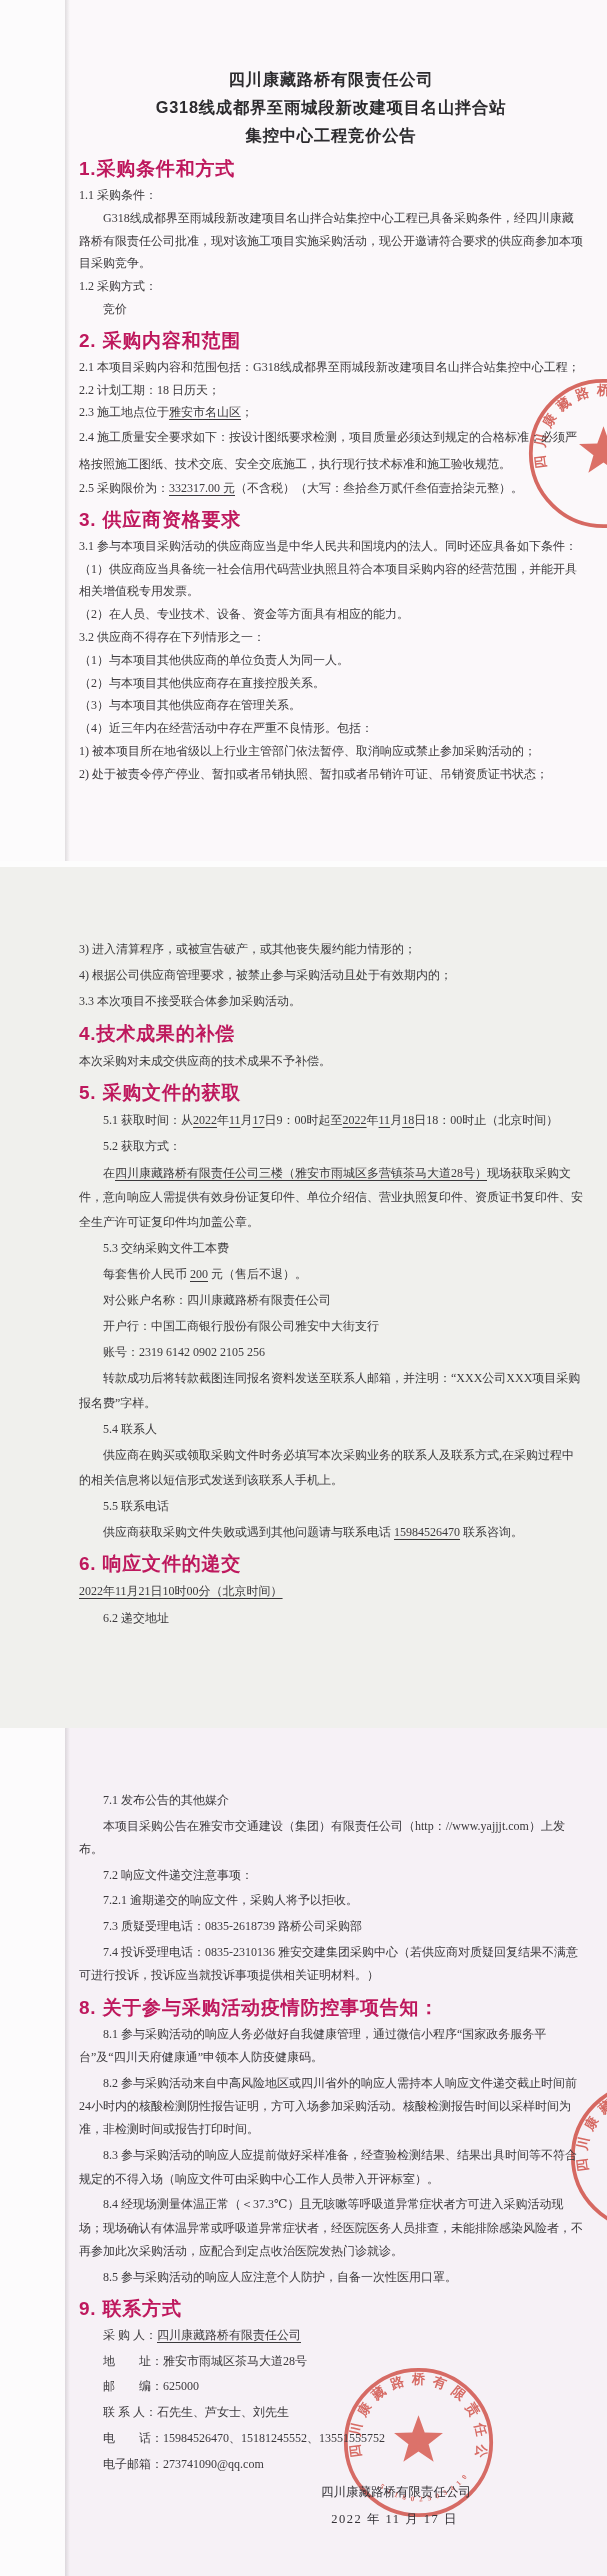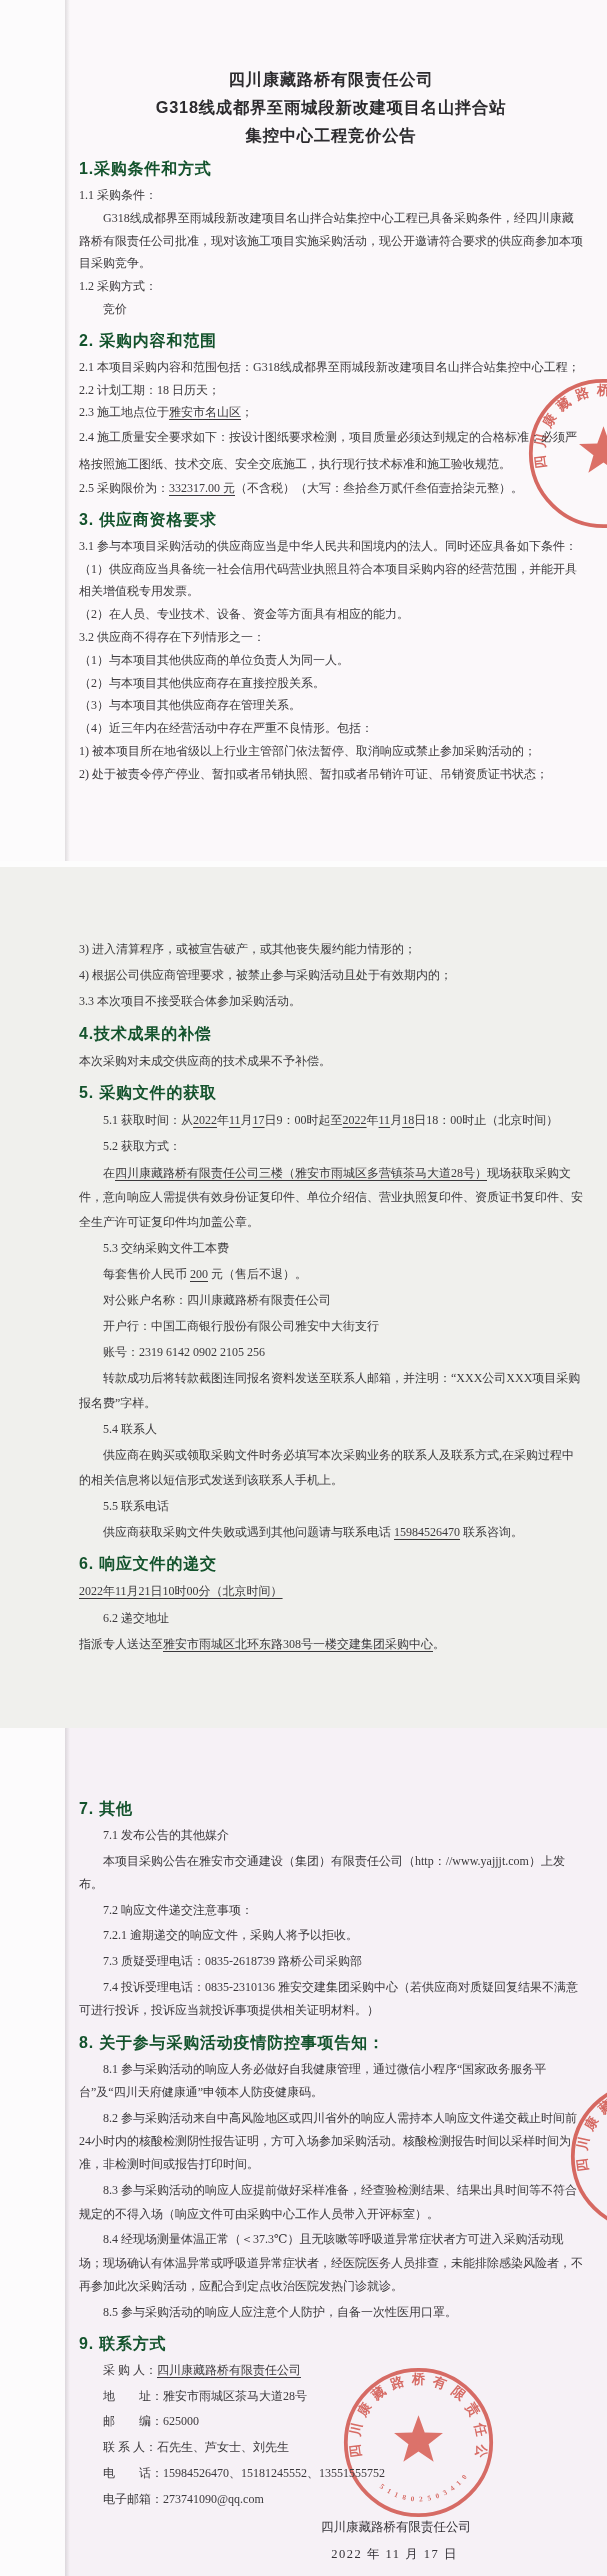--- a/index.html
+++ b/index.html
@@ -22,21 +22,21 @@
   #page3 .content{padding-top:61px;}
 
   .doc-title{
     text-align:center;font-size:16.3px;line-height:28px;font-weight:600;
     color:#2c2b2e;font-family:"Liberation Sans","DejaVu Sans",sans-serif;
     letter-spacing:0.8px;
   }
   .doc-title:last-of-type{margin-bottom:7.6px;text-align:center;}
   h3.section{
     font-family:"Liberation Sans","DejaVu Sans",sans-serif;
-    font-size:16px;line-height:19px;color:#14532d;
+    font-size:19px;line-height:19px;color:#be185d;
     margin:10px 0 6px;letter-spacing:0.8px;font-weight:700;
   }
   p{margin:0;line-height:1.9;}
   #page2 p{line-height:2.05;margin-bottom:1.5px;}
   #page3 p{line-height:1.95;margin-bottom:2.3px;}
   p.ind{text-indent:2em;}
   p.loose{line-height:2.2;}
   .u{text-decoration:underline;text-underline-offset:3px;}
   .sign-line{
     text-align:right;padding-right:112px;font-size:12.5px;line-height:23px;
@@ -109,29 +109,27 @@
       <p class="ind"><span>开户行：中国工商银行股份有限公司雅安中大街支行</span></p>
       <p class="ind"><span>账号：2319 6142 0902 2105 256</span></p>
       <p class="ind"><span>转款成功后将转款截图连同报名资料发送至联系人邮箱，并注明：“XXX公司XXX项目采购报名费”字样。</span></p>
       <p class="ind"><span>5.4 联系人</span></p>
       <p class="ind"><span>供应商在购买或领取采购文件时务必填写本次采购业务的联系人及联系方式,在采购过程中的相关信息将以短信形式发送到该联系人手机上。</span></p>
       <p class="ind"><span>5.5 联系电话</span></p>
       <p class="ind"><span>供应商获取采购文件失败或遇到其他问题请与联系电话 </span><span class="u">15984526470</span><span> 联系咨询。</span></p>
       <h3 class="section"><span>6. 响应文件的递交</span></h3>
       <p><span class="u">2022年11月21日10时00分（北京时间）</span></p>
       <p class="ind"><span>6.2 递交地址</span></p>
-      <p><span>指派专人送达至</span><span class="u">雅安市雨城区北环东路308号一楼交建集团采购中心</span><span>。</span></p>
     </div>
 </div>
 
 <div id="page3" class="page">
   <div class="edge-strip"></div>
   <div class="fold"></div>
   <div class="content" id="page3-content">
-      <h3 class="section"><span>7. 其他</span></h3>
       <p class="ind"><span>7.1 发布公告的其他媒介</span></p>
       <p class="ind"><span>本项目采购公告在雅安市交通建设（集团）有限责任公司（http：//www.yajjjt.com）上发布。</span></p>
       <p class="ind"><span>7.2 响应文件递交注意事项：</span></p>
       <p class="ind"><span>7.2.1 逾期递交的响应文件，采购人将予以拒收。</span></p>
       <p class="ind"><span>7.3 质疑受理电话：0835-2618739 路桥公司采购部</span></p>
       <p class="ind"><span>7.4 投诉受理电话：0835-2310136 雅安交建集团采购中心（若供应商对质疑回复结果不满意可进行投诉，投诉应当就投诉事项提供相关证明材料。）</span></p>
       <h3 class="section"><span>8. 关于参与采购活动疫情防控事项告知：</span></h3>
       <p class="ind"><span>8.1 参与采购活动的响应人务必做好自我健康管理，通过微信小程序“国家政务服务平台”及“四川天府健康通”申领本人防疫健康码。</span></p>
       <p class="ind"><span>8.2 参与采购活动来自中高风险地区或四川省外的响应人需持本人响应文件递交截止时间前24小时内的核酸检测阴性报告证明，方可入场参加采购活动。核酸检测报告时间以采样时间为准，非检测时间或报告打印时间。</span></p>
       <p class="ind"><span>8.3 参与采购活动的响应人应提前做好采样准备，经查验检测结果、结果出具时间等不符合规定的不得入场（响应文件可由采购中心工作人员带入开评标室）。</span></p>

